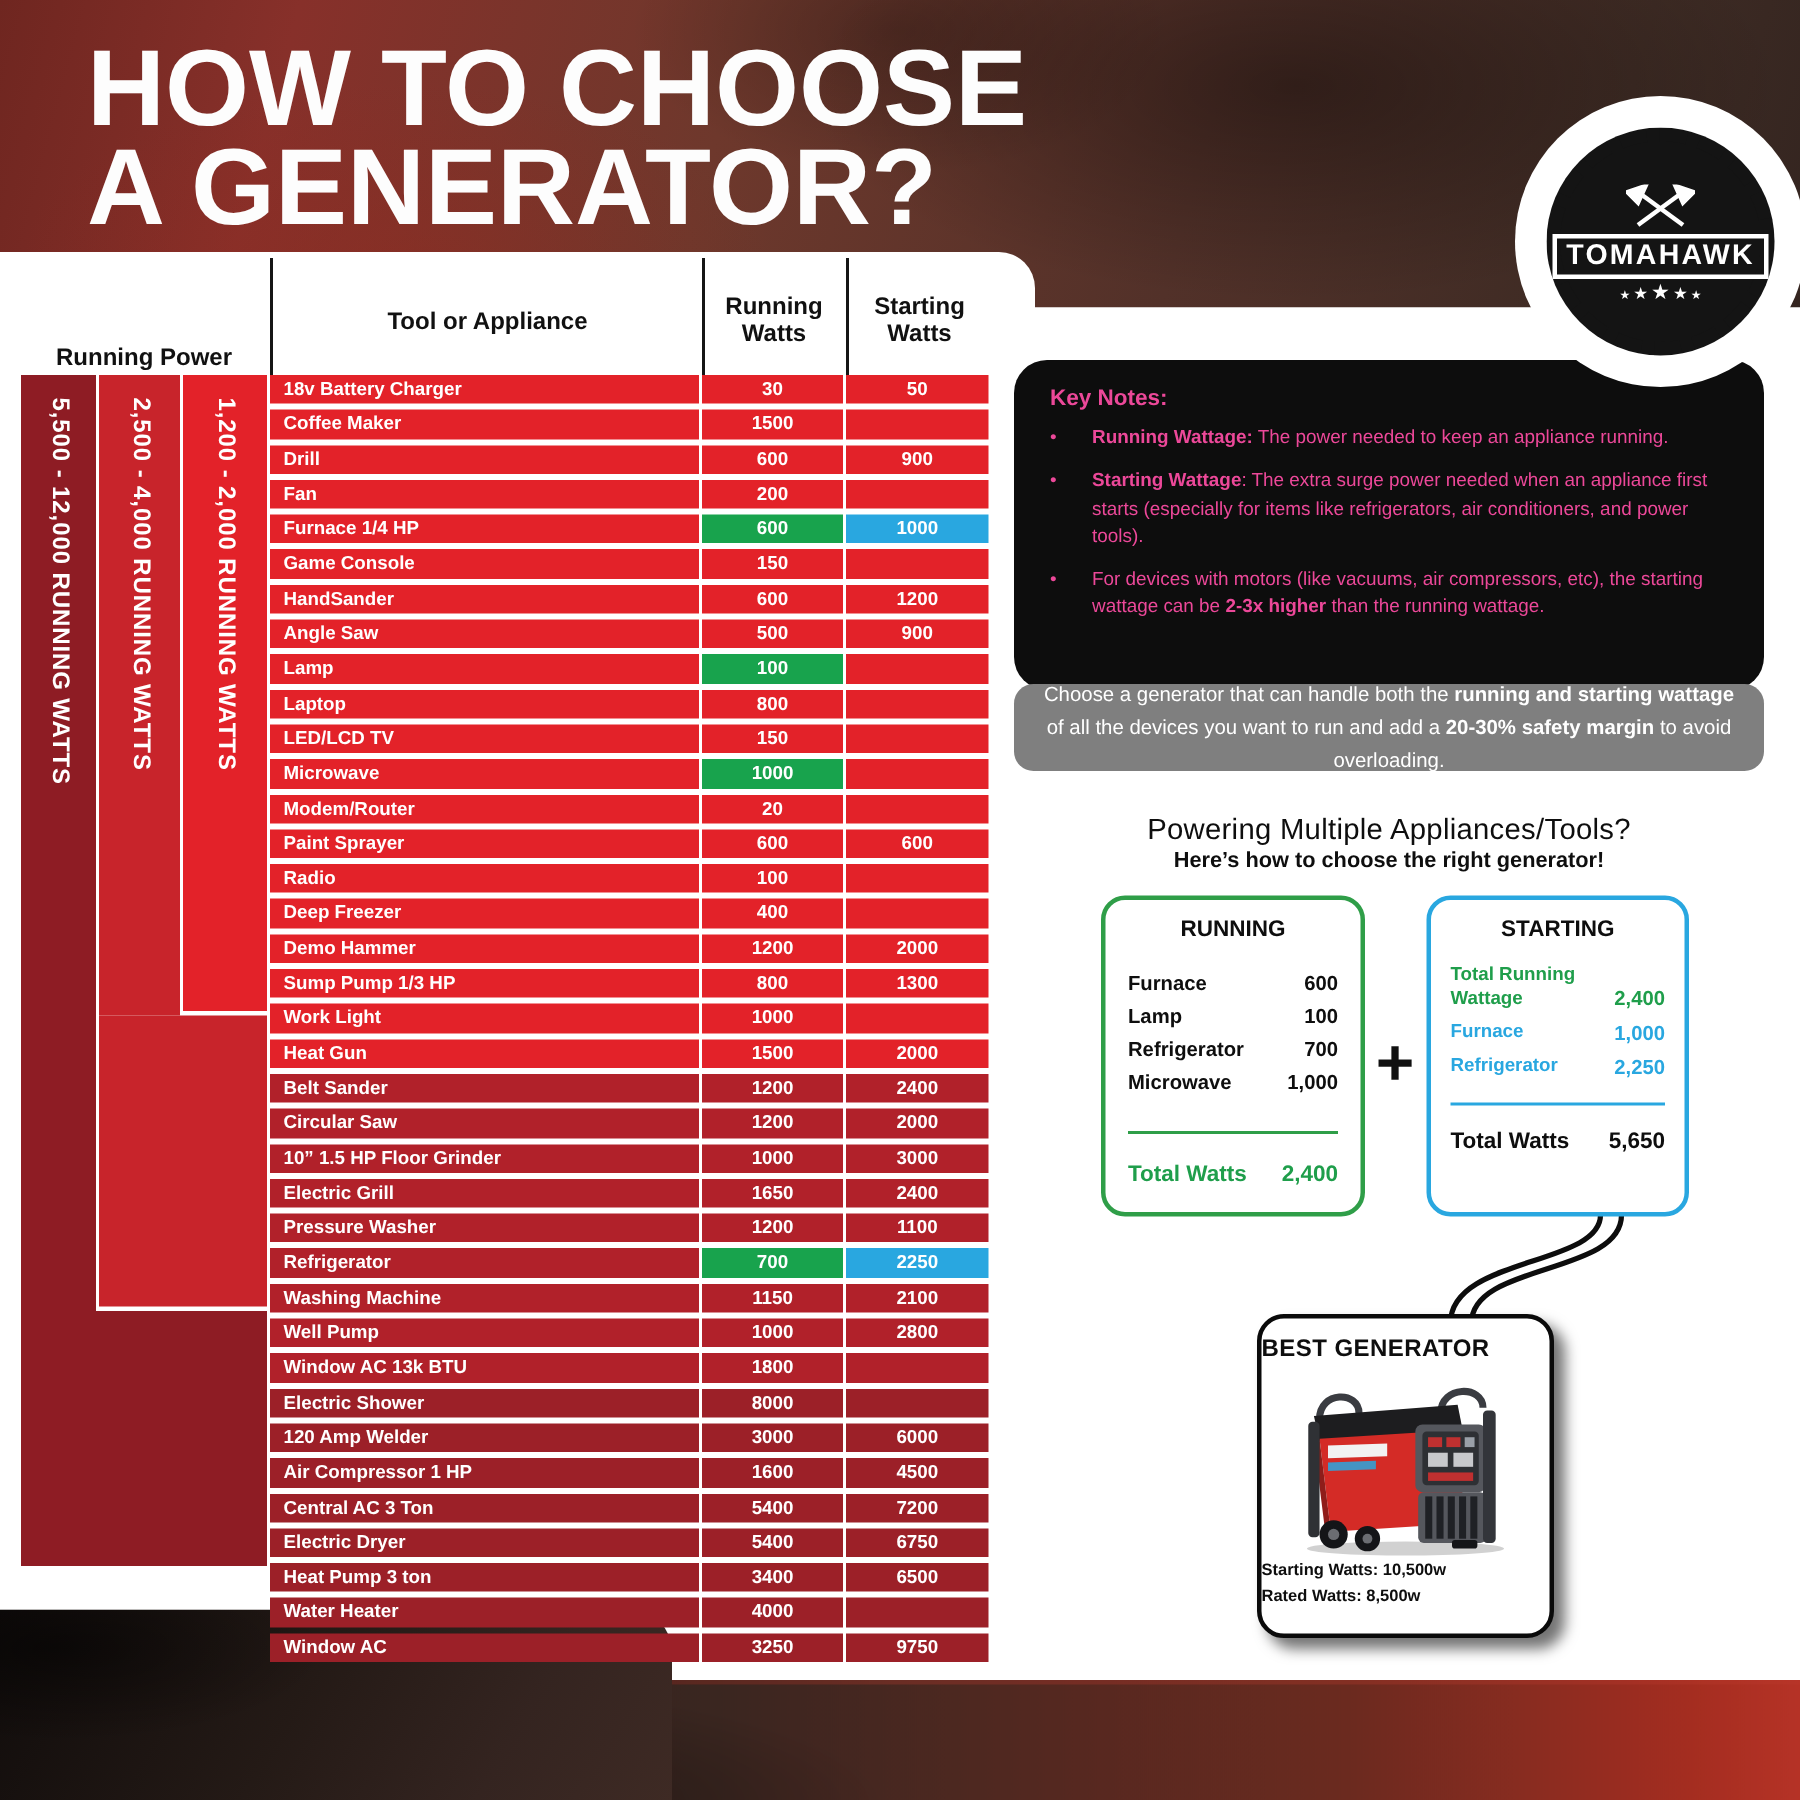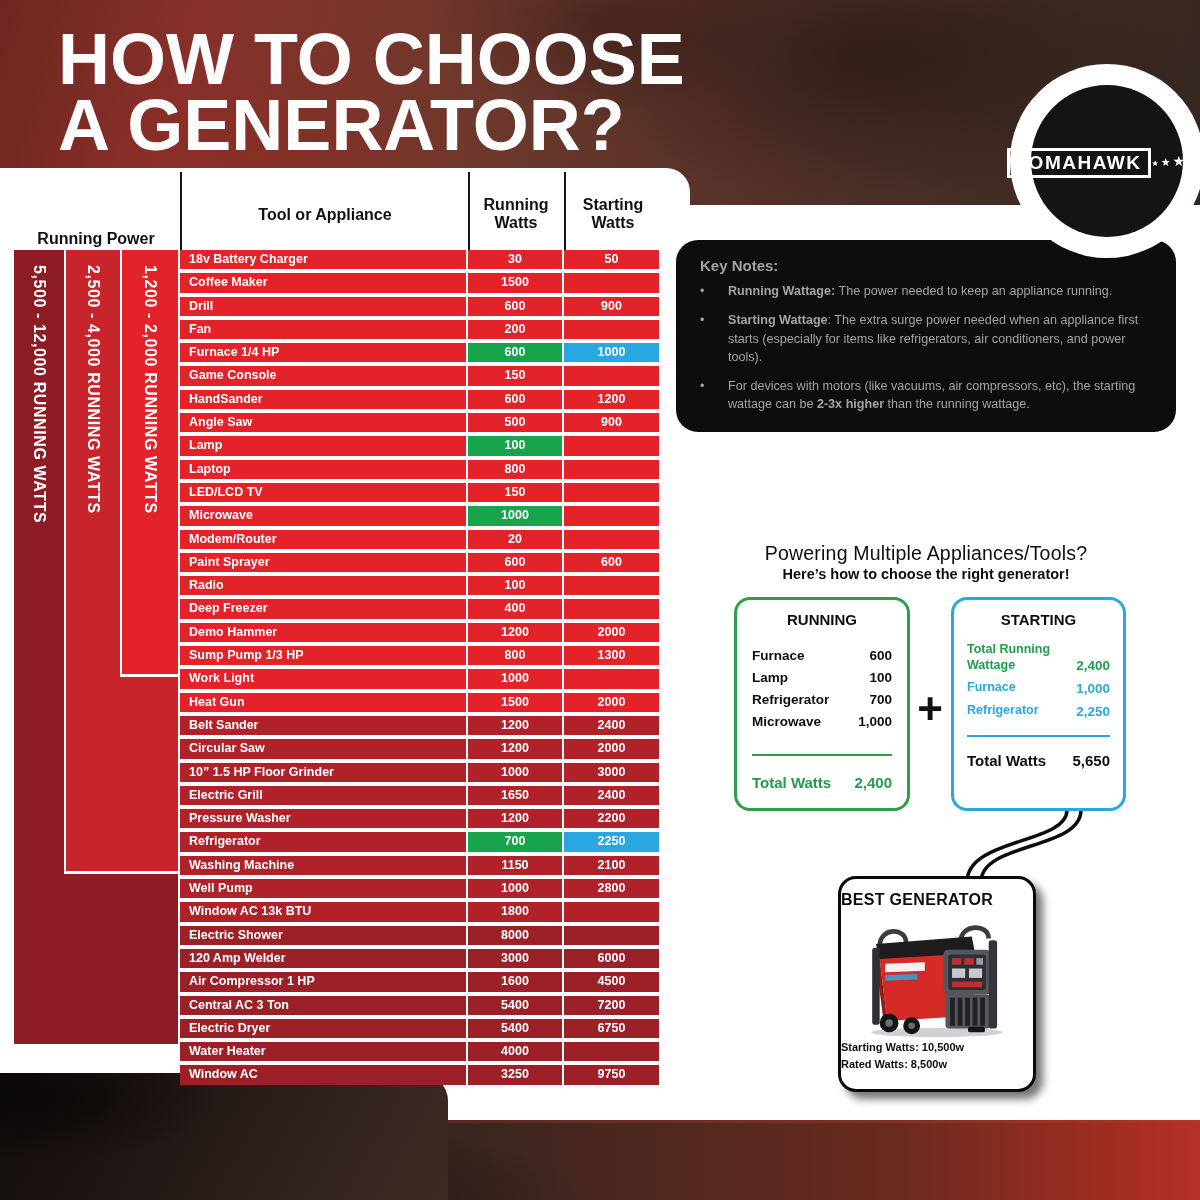--- a/index.html
+++ b/index.html
@@ -29,21 +29,21 @@
   .panel-right{position:absolute;left:640px;top:205px;width:560px;height:915px;background:#fff;z-index:1;}
 
   
   .big-title{position:absolute;left:58px;top:26px;z-index:3;color:#fdfdfd;font-weight:800;
     font-size:72px;line-height:66px;letter-spacing:0px;}
 
   
   .logo-circle{position:absolute;left:1010px;top:64px;width:194px;height:194px;background:#fff;border-radius:50%;z-index:6;
     display:flex;align-items:center;justify-content:center;}
   .gear{width:134px;height:134px;background:#141414;border:9px dashed #141414;border-radius:50%;
-    display:flex;flex-direction:row;align-items:center;justify-content:center;}
+    display:flex;flex-direction:column;align-items:center;justify-content:center;}
   .axes{margin-top:2px;}
   .brand-band{border:3px solid #fff;color:#fff;font-weight:800;font-size:19px;letter-spacing:1.5px;
     padding:1px 6px;margin-top:3px;white-space:nowrap;}
   .stars{color:#fff;margin-top:3px;line-height:10px;white-space:nowrap;}
   .stars span{display:inline-block;margin:0 1px;}
 
   
   .thead{position:absolute;left:0;top:168px;width:663px;height:82px;z-index:3;color:#111;font-weight:800;}
   .thead .hl{position:absolute;text-align:center;font-size:16px;line-height:18px;top:38px;}
   .thead .h-power{left:14px;width:164px;margin-top:24px;}
@@ -70,22 +70,22 @@
   .cell.name{width:277px;padding-left:9px;}
   .cell.val{width:94px;text-align:center;}
   .cell.starting{width:95px;}
   .g0 .cell{background:#e32229;}
   .g1 .cell{background:#b1212a;}
   .g2 .cell{background:#9c2028;}
   .rows .cell.hl-green{background:#18a34d;}
   .rows .cell.hl-blue{background:#29a7e0;}
 
   
-  .keynotes{position:absolute;left:676px;top:240px;width:500px;height:192px;background:#0d0d0d;border-radius:22px;
-    z-index:4;color:#a3a3a3;box-sizing:border-box;padding:17px 24px 0 24px;}
+  .keynotes{position:absolute;left:676px;top:240px;width:500px;height:220px;background:#0d0d0d;border-radius:22px;
+    z-index:4;color:#ec4899;box-sizing:border-box;padding:17px 24px 0 24px;}
   .keynotes h3{margin:0 0 8px 0;font-size:15px;font-weight:800;}
   .bullet{display:flex;margin-bottom:11px;font-size:12.6px;line-height:1.45;}
   .bullet .dot{width:28px;flex:none;}
   .bullet p{margin:0;}
   .bold{font-weight:800;}
 
   
   .graynote{position:absolute;left:676px;top:456px;width:500px;height:58px;background:#7f7f7f;border-radius:13px;
     z-index:4;color:#fff;font-size:13.6px;line-height:1.6;text-align:center;box-sizing:border-box;
     display:flex;align-items:center;justify-content:center;padding:4px 14px;}
@@ -309,21 +309,21 @@
           <div class="cell val starting">3000</div>
         </div>
         <div class="trow">
           <div class="cell name">Electric Grill</div>
           <div class="cell val running">1650</div>
           <div class="cell val starting">2400</div>
         </div>
         <div class="trow">
           <div class="cell name">Pressure Washer</div>
           <div class="cell val running">1200</div>
-          <div class="cell val starting">2200</div>
+          <div class="cell val starting">1100</div>
         </div>
         <div class="trow">
           <div class="cell name">Refrigerator</div>
           <div class="cell val running hl-green">700</div>
           <div class="cell val starting hl-blue">2250</div>
         </div>
         <div class="trow">
           <div class="cell name">Washing Machine</div>
           <div class="cell val running">1150</div>
           <div class="cell val starting">2100</div>
@@ -357,20 +357,25 @@
         </div>
         <div class="trow">
           <div class="cell name">Central AC 3 Ton</div>
           <div class="cell val running">5400</div>
           <div class="cell val starting">7200</div>
         </div>
         <div class="trow">
           <div class="cell name">Electric Dryer</div>
           <div class="cell val running">5400</div>
           <div class="cell val starting">6750</div>
+        </div>
+        <div class="trow">
+          <div class="cell name">Heat Pump 3 ton</div>
+          <div class="cell val running">3400</div>
+          <div class="cell val starting">6500</div>
         </div>
         <div class="trow">
           <div class="cell name">Water Heater</div>
           <div class="cell val running">4000</div>
           <div class="cell val starting"></div>
         </div>
         <div class="trow">
           <div class="cell name">Window AC</div>
           <div class="cell val running">3250</div>
           <div class="cell val starting">9750</div>
@@ -387,20 +392,25 @@
     <div class="bullet">
       <span class="dot">•</span>
       <p><span class="bold">Starting Wattage</span><span>: The extra surge power needed when an appliance first starts (especially for items like refrigerators, air conditioners, and power tools).</span></p>
     </div>
     <div class="bullet">
       <span class="dot">•</span>
       <p><span>For devices with motors (like vacuums, air compressors, etc), the starting wattage can be </span><span class="bold">2-3x higher</span><span> than the running wattage.</span></p>
     </div>
   </div>
 
+  <div class="graynote">
+    <p style="margin:0">
+      <span>Choose a generator that can handle both the </span><span class="bold">running and starting wattage</span><span> of all the devices you want to run and add a </span><span class="bold">20-30% safety margin</span><span> to avoid overloading.</span>
+    </p>
+  </div>
 
   <div class="section-title">
     <div class="t1">Powering Multiple Appliances/Tools?</div>
     <div class="t2">Here’s how to choose the right generator!</div>
   </div>
 
   <div class="card run-card">
     <div class="ctitle">RUNNING</div>
     <div class="run-items">
       <div class="run-item">

